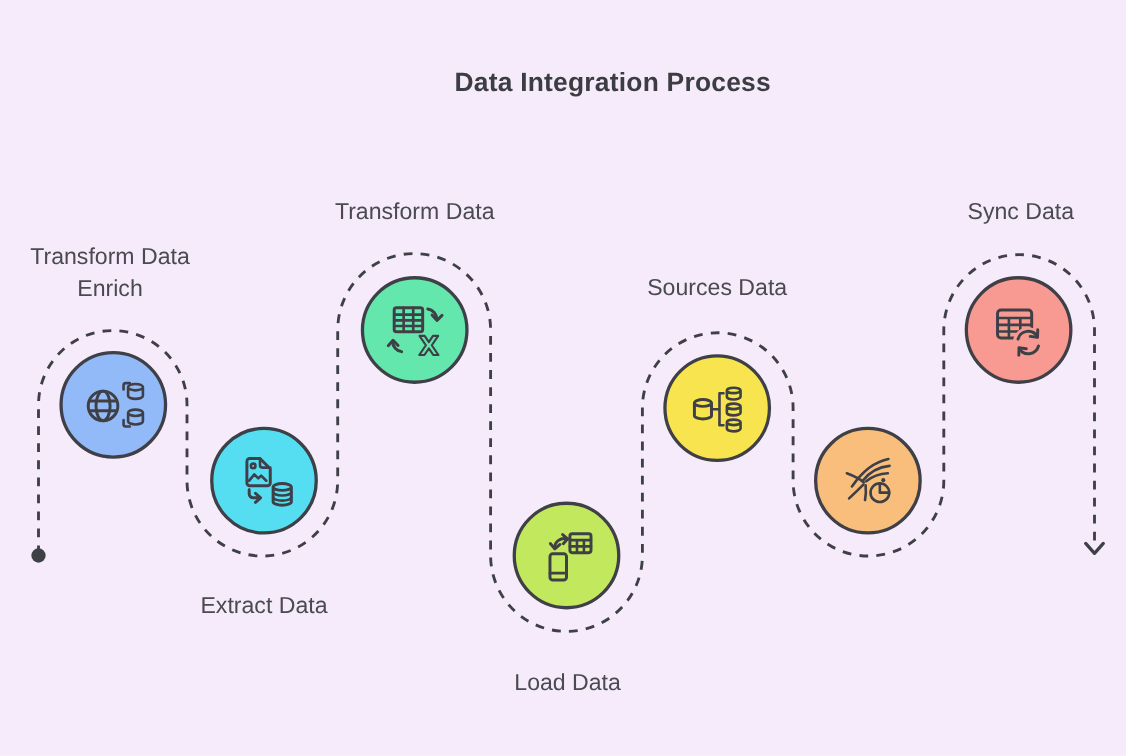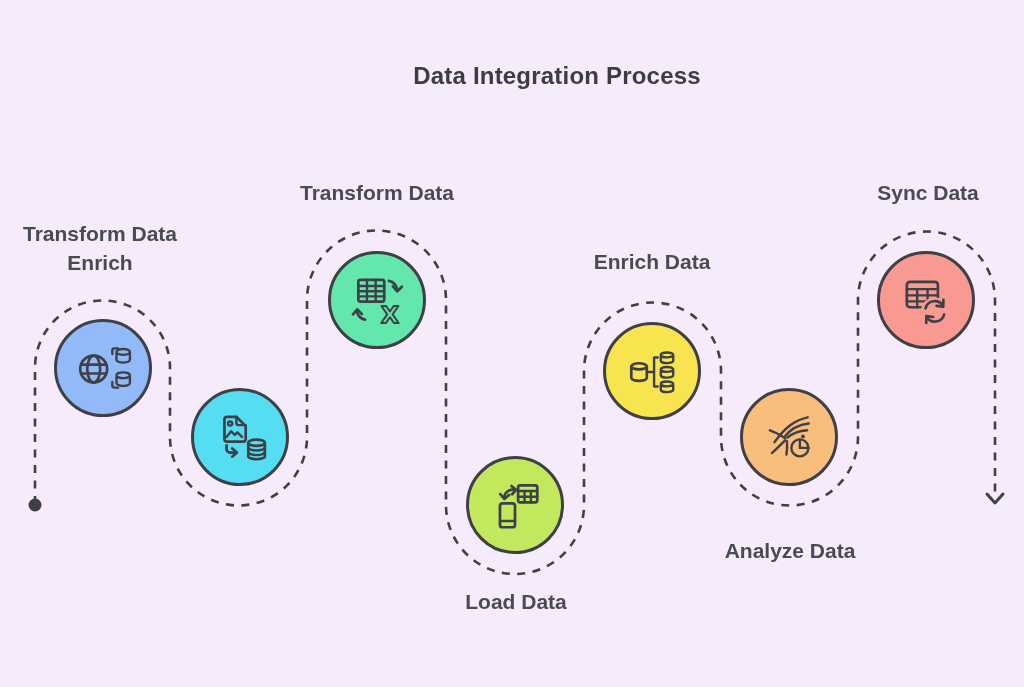--- a/index.html
+++ b/index.html
@@ -17,21 +17,21 @@
   .dashes{fill:none; stroke:var(--outline,#3f4047); stroke-width:2.6; stroke-dasharray:8 7.5;}
   .startdot{fill:var(--outline,#3f4047); stroke:none;}
   .endarrow{fill:none; stroke:var(--outline,#3f4047); stroke-width:3; stroke-linecap:round; stroke-linejoin:round;}
   .node{
     position:absolute; width:98px; height:98px; box-sizing:border-box;
     border:3.4px solid var(--outline,#3f4047); border-radius:50%;
     display:flex; align-items:center; justify-content:center;
   }
   .label{
     position:absolute; width:240px; text-align:center;
-    font-size:21px; line-height:29px; color:var(--label,#4a4a52);font-weight:bold;
+    font-size:21px; line-height:29px; color:var(--label,#4a4a52);
   }
   .icon{width:58px; height:58px; display:block;}
   .icon .s{fill:none; stroke:var(--outline,#3f4047); stroke-width:2.6; stroke-linecap:round; stroke-linejoin:round;}
   .icon .thin{stroke-width:2.3;}
   .icon .f{fill:var(--outline,#3f4047); stroke:none;}
   .icon .xg{font-family:"DejaVu Sans", sans-serif; font-weight:bold; font-size:23px; stroke-width:1.9;}
 </style>
 </head>
 <body>
 
@@ -53,20 +53,21 @@
     <svg class="icon" viewBox="0 0 56 56">
       <circle class="s" cx="19" cy="29" r="13"></circle>
       <ellipse class="s" cx="19" cy="29" rx="6.2" ry="13"></ellipse>
       <path class="s" d="M7.2 24.7 H30.8 M7.2 33.3 H30.8"></path>
       <path class="s thin" d="M37 14.5 V11 a2 2 0 0 1 2 -2 h3.5 M37 41.5 V45 a2 2 0 0 0 2 2 h3.5"></path>
       <path class="s thin" d="M41 12.5 a6.5 2.8 0 0 0 13 0 a6.5 2.8 0 0 0 -13 0 v7.5 a6.5 2.8 0 0 0 13 0 v-7.5"></path>
       <path class="s thin" d="M41 35 a6.5 2.8 0 0 0 13 0 a6.5 2.8 0 0 0 -13 0 v7.5 a6.5 2.8 0 0 0 13 0 v-7.5"></path>
     </svg>
   </div>
 
+  <div class="label" style="left:120px; top:536px">Extract Data</div>
   <div class="node" style="left: 191px; top: 388px; background-color: rgb(85, 222, 242);">
     <svg class="icon" viewBox="0 0 56 56">
       <path class="s" d="M13 30 V11 a2.5 2.5 0 0 1 2.5 -2.5 h9 l9 9 V30 a2.5 2.5 0 0 1 -2.5 2.5 h-15.5 a2.5 2.5 0 0 1 -2.5 -2.5 z"></path>
       <path class="s thin" d="M24.5 8.5 v6 a2 2 0 0 0 2 2 h7"></path>
       <circle class="s thin" cx="18.5" cy="15" r="2"></circle>
       <path class="s thin" d="M15 28 L19.5 22.5 L23 26 L25.5 23.5 L30 28"></path>
       <path class="s" d="M15 36 v3.5 a3.5 3.5 0 0 0 3.5 3.5 H24 M20.5 39 l4.5 4 -4.5 4"></path>
       <path class="s" d="M36 33.5 a8 3 0 0 0 16 0 a8 3 0 0 0 -16 0 v13 a8 3 0 0 0 16 0 v-13"></path>
       <path class="s thin" d="M36 38 a8 3 0 0 0 16 0 M36 42.5 a8 3 0 0 0 16 0"></path>
     </svg>
@@ -78,44 +79,43 @@
       <rect class="s" x="10" y="8.5" width="25" height="21" rx="2"></rect>
       <path class="s thin" d="M10 14.5 H35 M10 19.5 H35 M10 24.5 H35 M18.3 8.5 V29.5 M26.7 8.5 V29.5"></path>
       <path class="s" d="M39.5 9.5 a9.5 9.5 0 0 1 8 9"></path>
       <path class="s" d="M43.3 14.8 L47.6 19.6 L52 15.2"></path>
       <path class="s" d="M16.5 47 a9.5 9.5 0 0 1 -8 -9"></path>
       <path class="s" d="M4.8 41.8 L9 37 L13.4 41.6"></path>
       <text class="s xg" x="40.5" y="50" text-anchor="middle">X</text>
     </svg>
   </div>
 
-  <div class="label" style="left:396px; top:587px">Load Data</div>
+  <div class="label" style="left:396px; top:606px">Load Data</div>
   <div class="node" style="left: 466px; top: 456px; background-color: rgb(194, 233, 94);">
     <svg class="icon" viewBox="0 0 56 56">
       <rect class="s" x="13.5" y="26.5" width="14.5" height="23" rx="2.5"></rect>
       <path class="s thin" d="M13.5 43.5 H28"></path>
       <rect class="s" x="31" y="9" width="18.5" height="16.5" rx="2"></rect>
       <path class="s thin" d="M31 14.5 H49.5 M31 20 H49.5 M37.2 14.5 V25.5 M43.3 14.5 V25.5"></path>
       <path class="s" d="M17.5 21.5 a8.5 8.5 0 0 1 11 -8"></path>
       <path class="s" d="M13.8 17.5 L17.7 22.2 L22.3 18.3 M24.6 9.6 L29 13.4 L25.2 17.6"></path>
     </svg>
   </div>
 
-  <div class="label" style="left:532px; top:247px">Enrich Data</div>
+  <div class="label" style="left:532px; top:247px">Sources Data</div>
   <div class="node" style="left: 603px; top: 322px; background-color: rgb(248, 228, 79);">
     <svg class="icon" viewBox="0 0 56 56">
       <path class="s" d="M8 23.5 a7.5 3 0 0 0 15 0 a7.5 3 0 0 0 -15 0 v11 a7.5 3 0 0 0 15 0 v-11"></path>
       <path class="s thin" d="M23.5 29 H30 M30 15 V43 M30 15 H33.5 M30 43 H33.5"></path>
       <path class="s thin" d="M36.5 12.5 a6 2.4 0 0 0 12 0 a6 2.4 0 0 0 -12 0 v5.5 a6 2.4 0 0 0 12 0 v-5.5"></path>
       <path class="s thin" d="M36.5 26.5 a6 2.4 0 0 0 12 0 a6 2.4 0 0 0 -12 0 v5.5 a6 2.4 0 0 0 12 0 v-5.5"></path>
       <path class="s thin" d="M36.5 40.5 a6 2.4 0 0 0 12 0 a6 2.4 0 0 0 -12 0 v5.5 a6 2.4 0 0 0 12 0 v-5.5"></path>
     </svg>
   </div>
 
-  <div class="label" style="left:670px; top:536px">Analyze Data</div>
   <div class="node" style="left: 740px; top: 388px; background-color: rgb(249, 190, 124);">
     <svg class="icon" viewBox="0 0 56 56">
       <path class="s thin" d="M46 9 C33 12 24 19 14 33"></path>
       <path class="s thin" d="M47 15 C37 16 29 21 23.5 28"></path>
       <path class="s thin" d="M45.5 21.5 C38 22 31.5 24.5 26.5 28.5"></path>
       <path class="s thin" d="M9.5 21.5 C16 24 21 26.5 24.5 29.5"></path>
       <path class="s thin" d="M11.5 43.5 C17 38.5 21 34.5 24 31.5"></path>
       <path class="s thin" d="M25.5 45 C26.5 40 26.3 35.5 26 32"></path>
       <circle class="f" cx="41.5" cy="27.5" r="1.8"></circle>
       <circle class="s thin" cx="38.5" cy="38.5" r="8.2"></circle>

